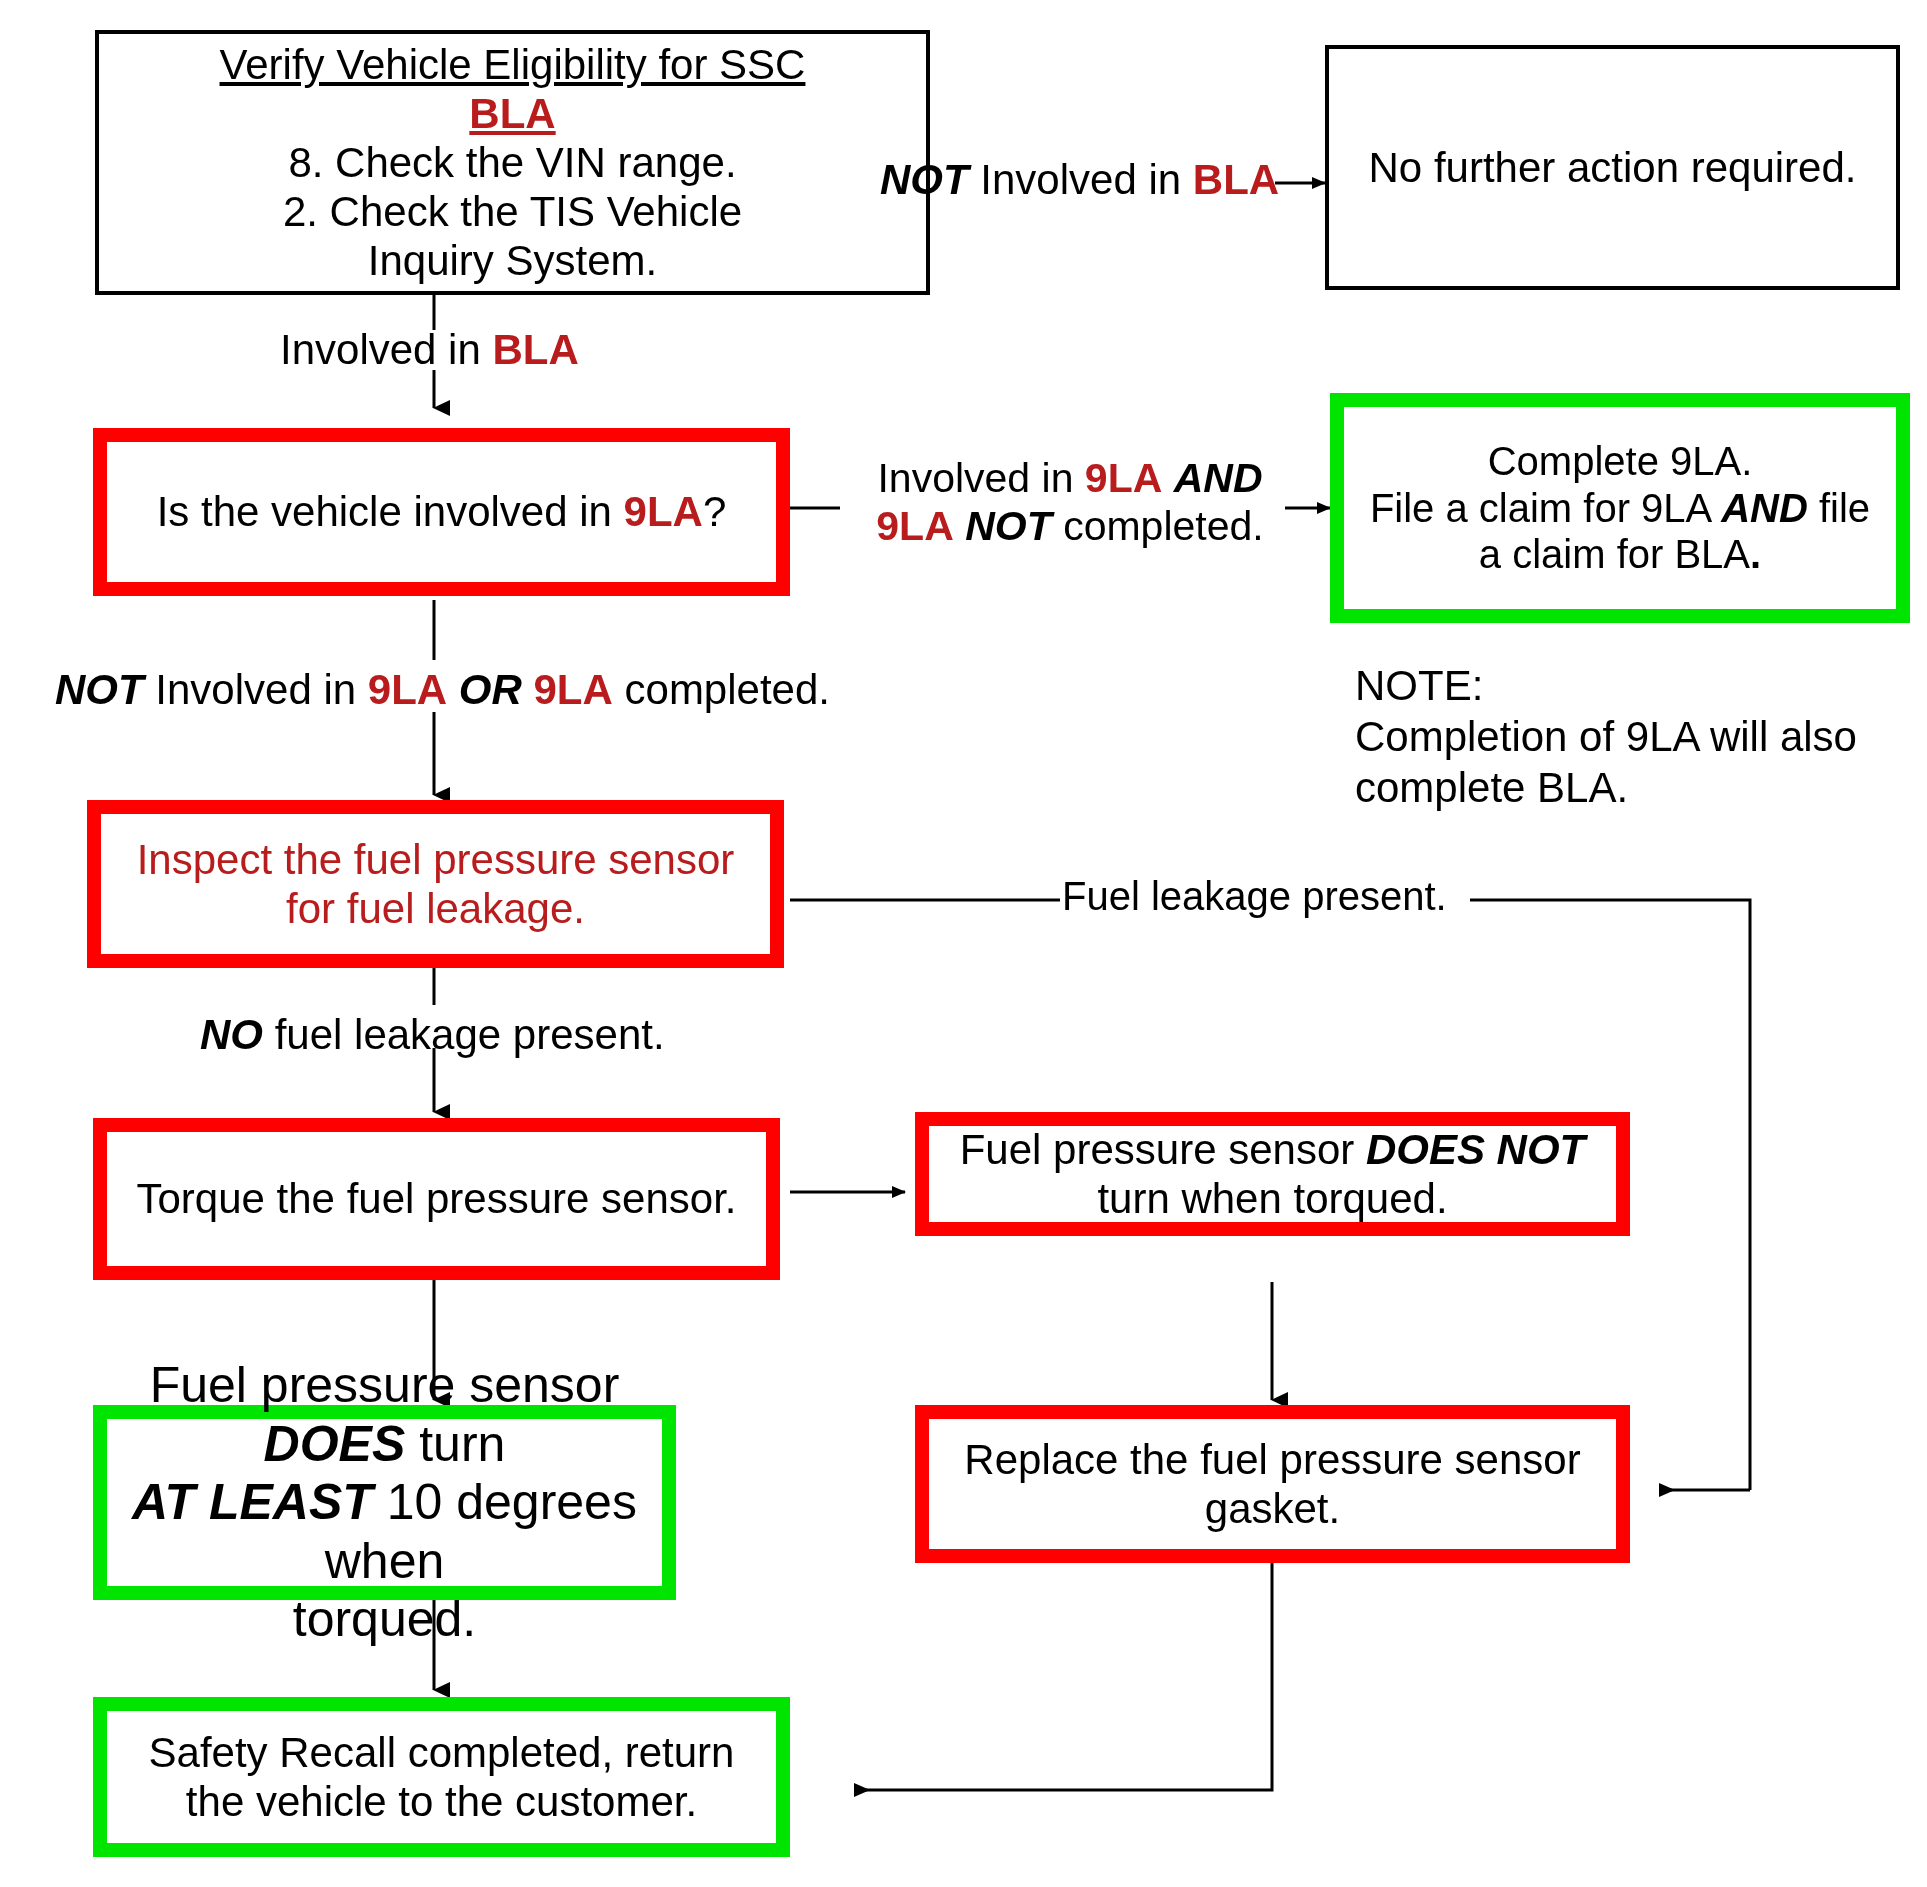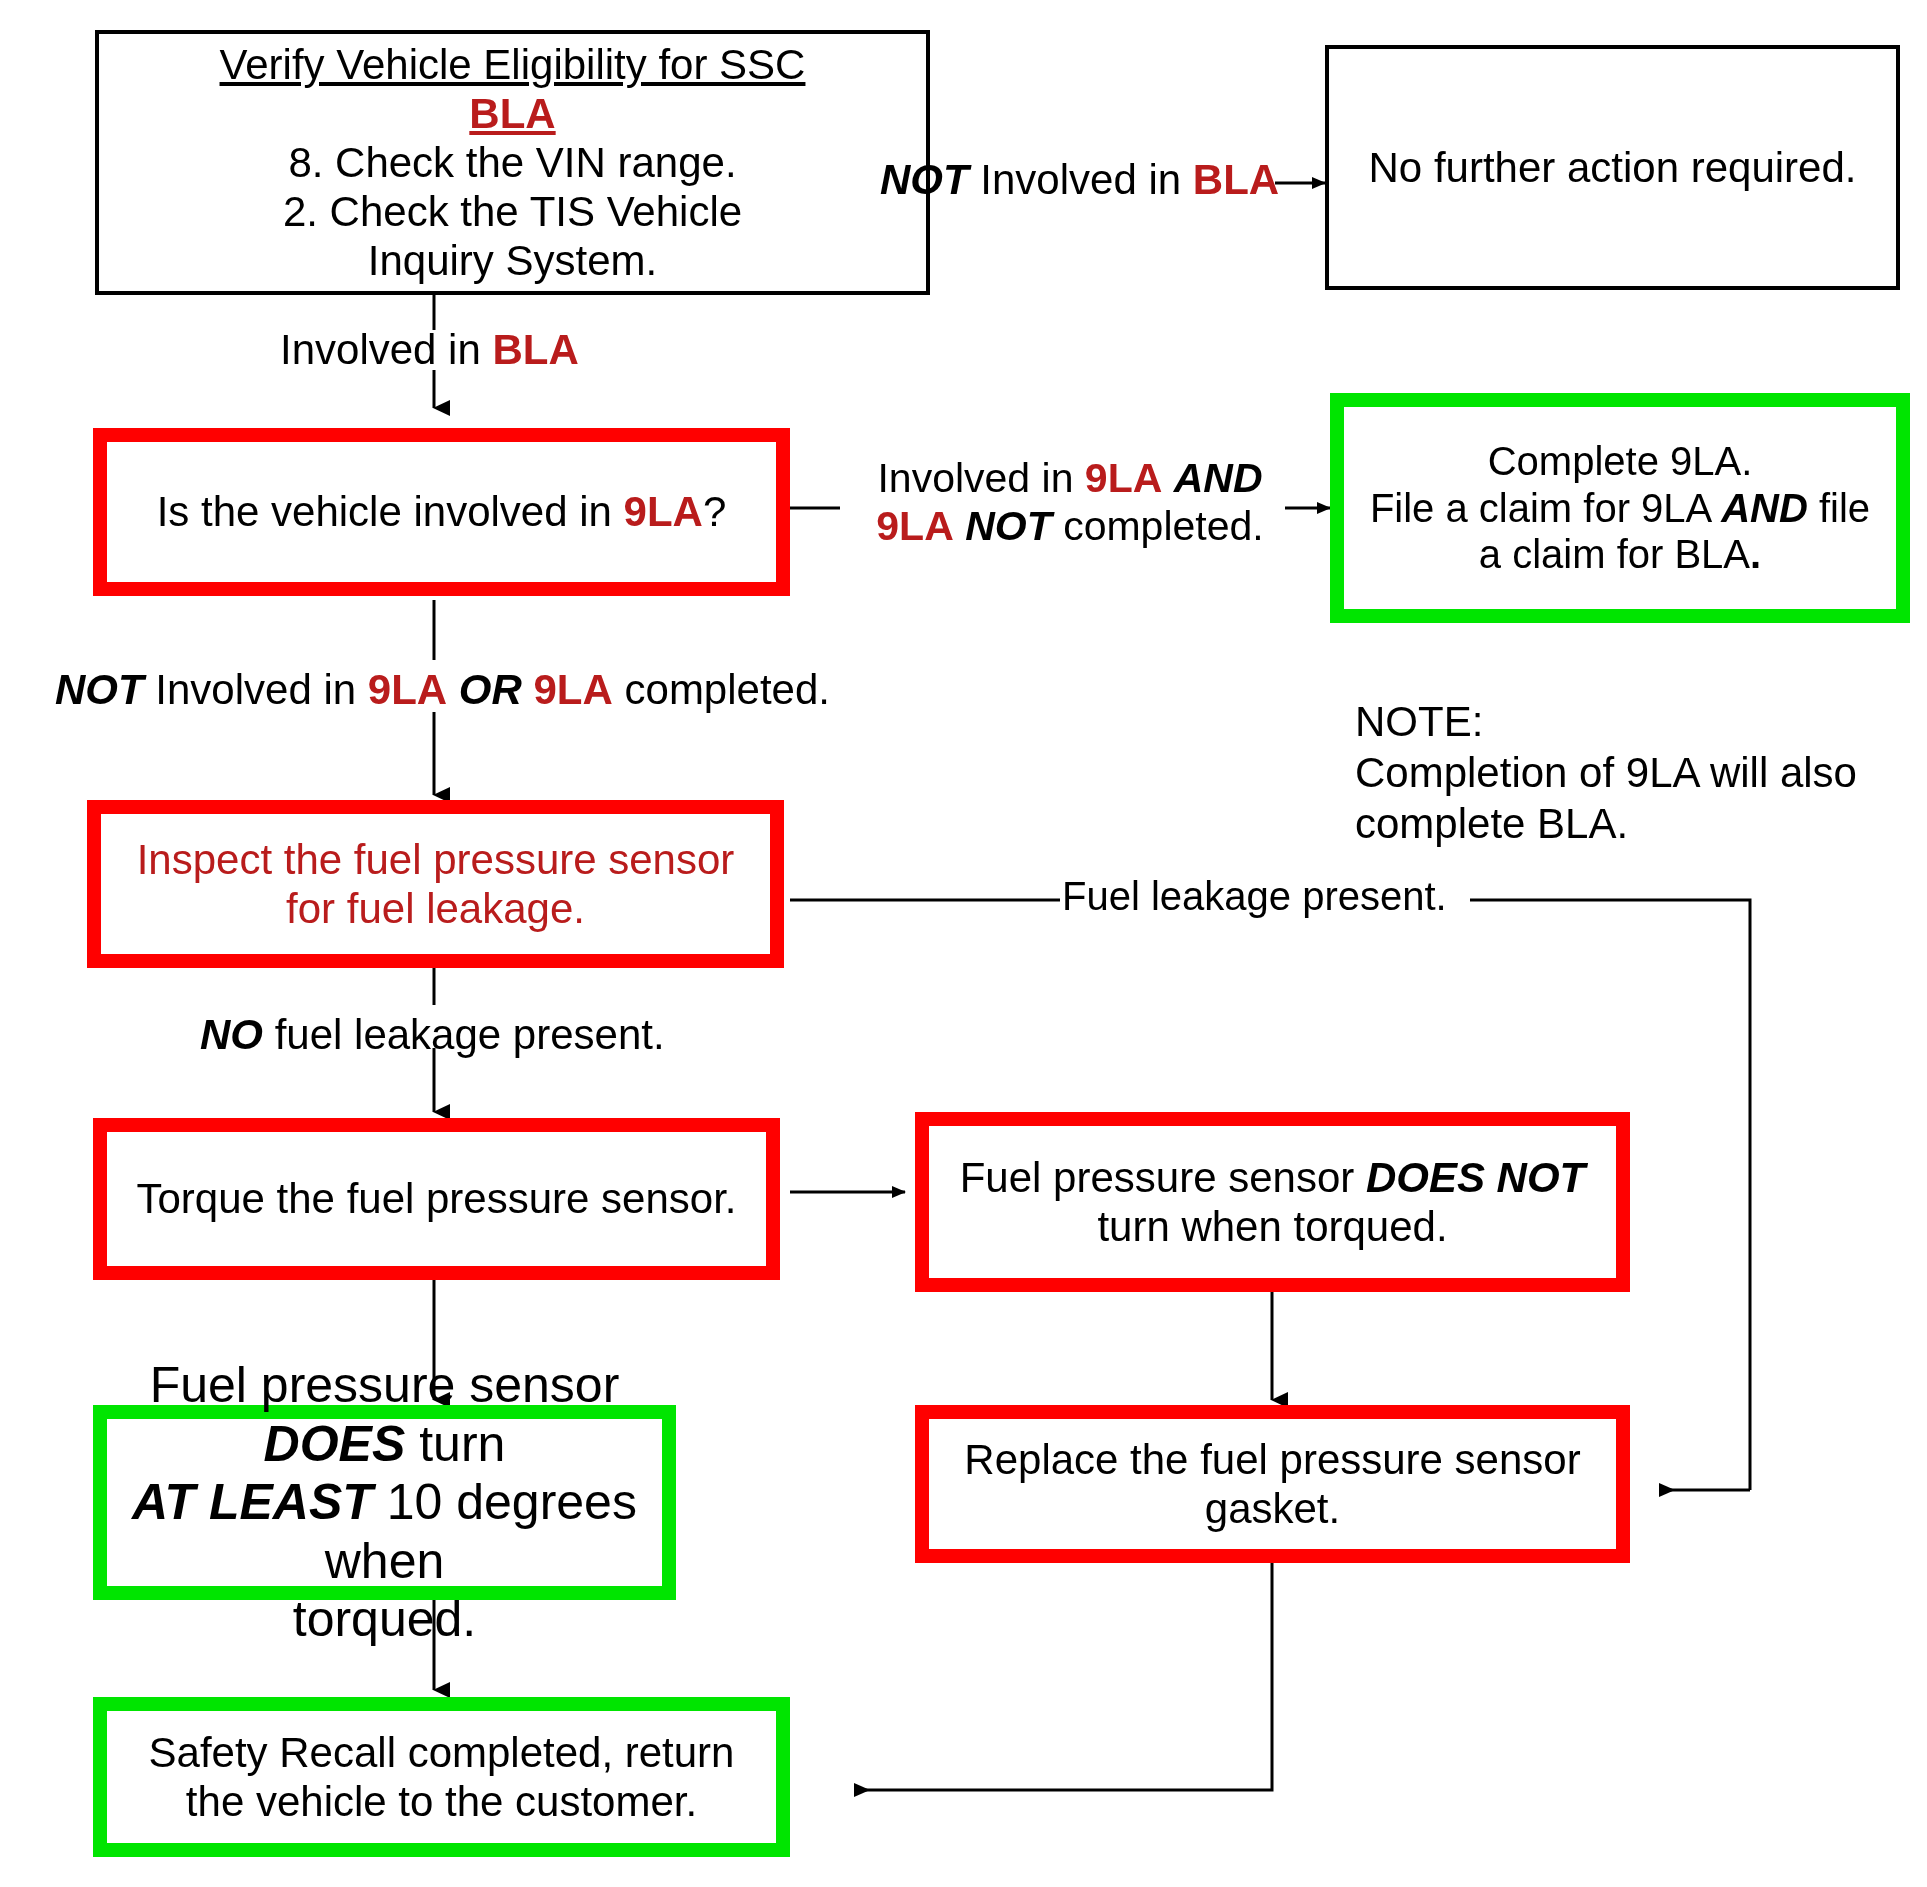--- a/index.html
+++ b/index.html
@@ -186,21 +186,21 @@
       <div class="txt-red">for fuel leakage.</div>
     </div>
   </div>
 
   <div class="node red" style="left:93px; top:1118px; width:687px; height:162px; font-size:42px;justify-content:center;">
     <div class="inner">
       <div>Torque the fuel pressure sensor.</div>
     </div>
   </div>
 
-  <div class="node red" style="left:915px; top:1112px; width:715px; height:180px; font-size:42px;">
+  <div class="node red" style="left:915px; top:1112px; width:715px; height:124px; font-size:42px;">
     <div class="inner">
       <div>
         <span>Fuel pressure sensor </span><span class="bi">DOES NOT</span>
       </div>
       <div>turn when torqued.</div>
     </div>
   </div>
 
   <div class="node green" style="left:93px; top:1405px; width:583px; height:195px; font-size:50px;">
     <div class="inner">
@@ -250,19 +250,19 @@
   </div>
 
   <div class="label" style="left:1062px; top:873px; font-size:40px;">
     <span>Fuel leakage present.</span>
   </div>
 
   <div class="label" style="left:200px; top:1010px; font-size:42px;">
     <span class="bi">NO</span><span> fuel leakage present.</span>
   </div>
 
-  <div class="note" style="left:1355px; top:696px; width:560px; font-size:42px;">
+  <div class="note" style="left:1355px; top:660px; width:560px; font-size:42px;">
     <div>NOTE:</div>
     <div>Completion of 9LA will also</div>
     <div>complete BLA.</div>
   </div>
 
 </div>
 
 </body></html>

